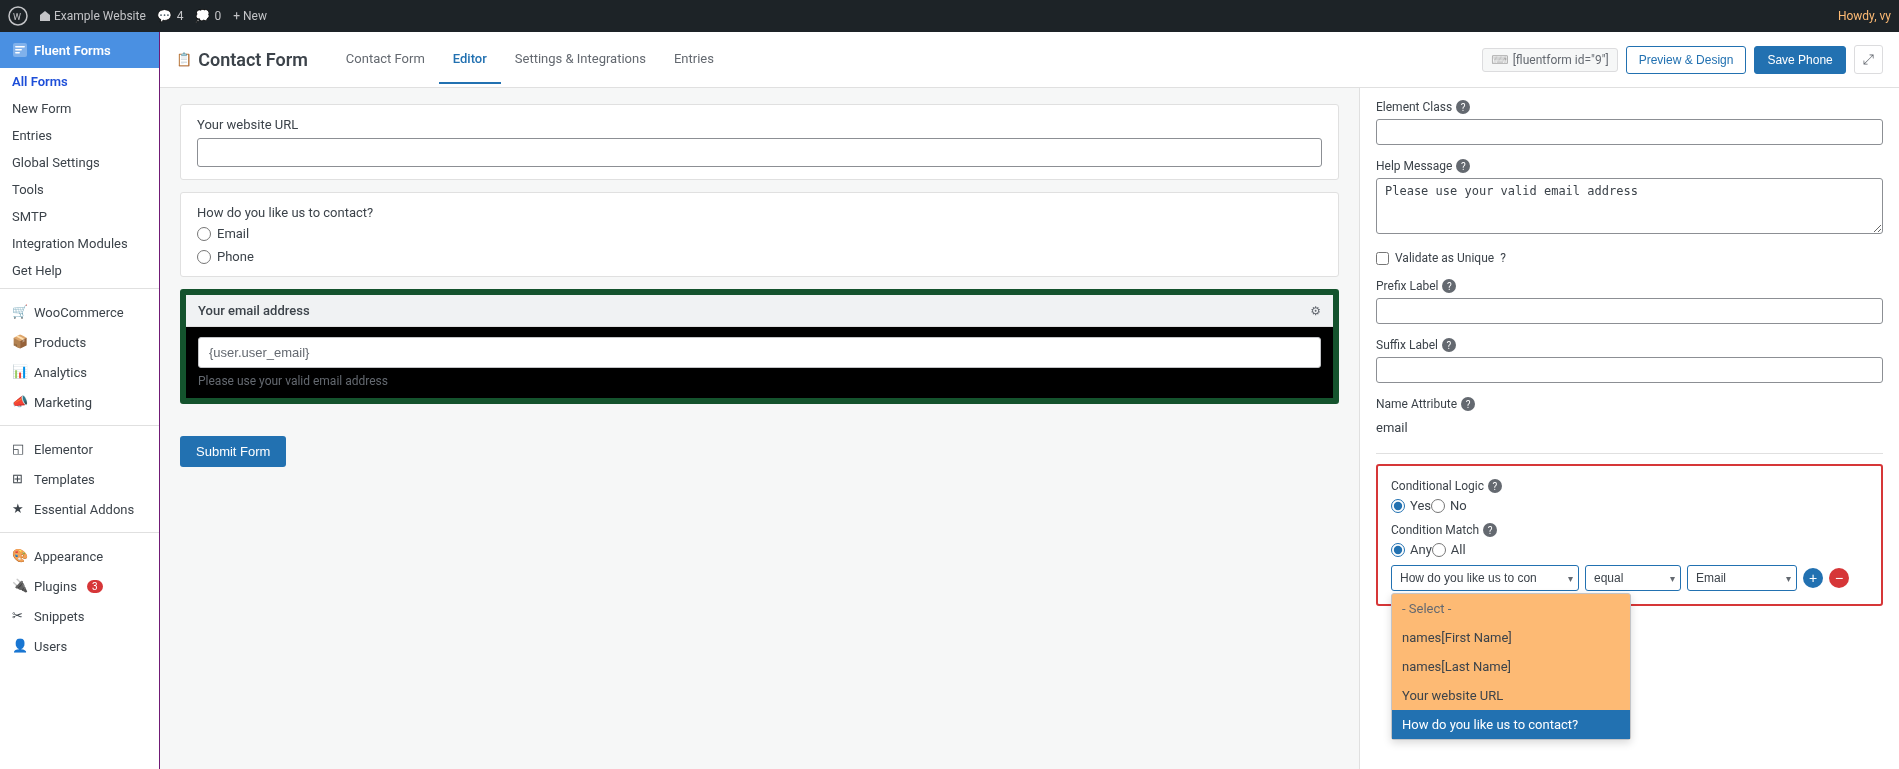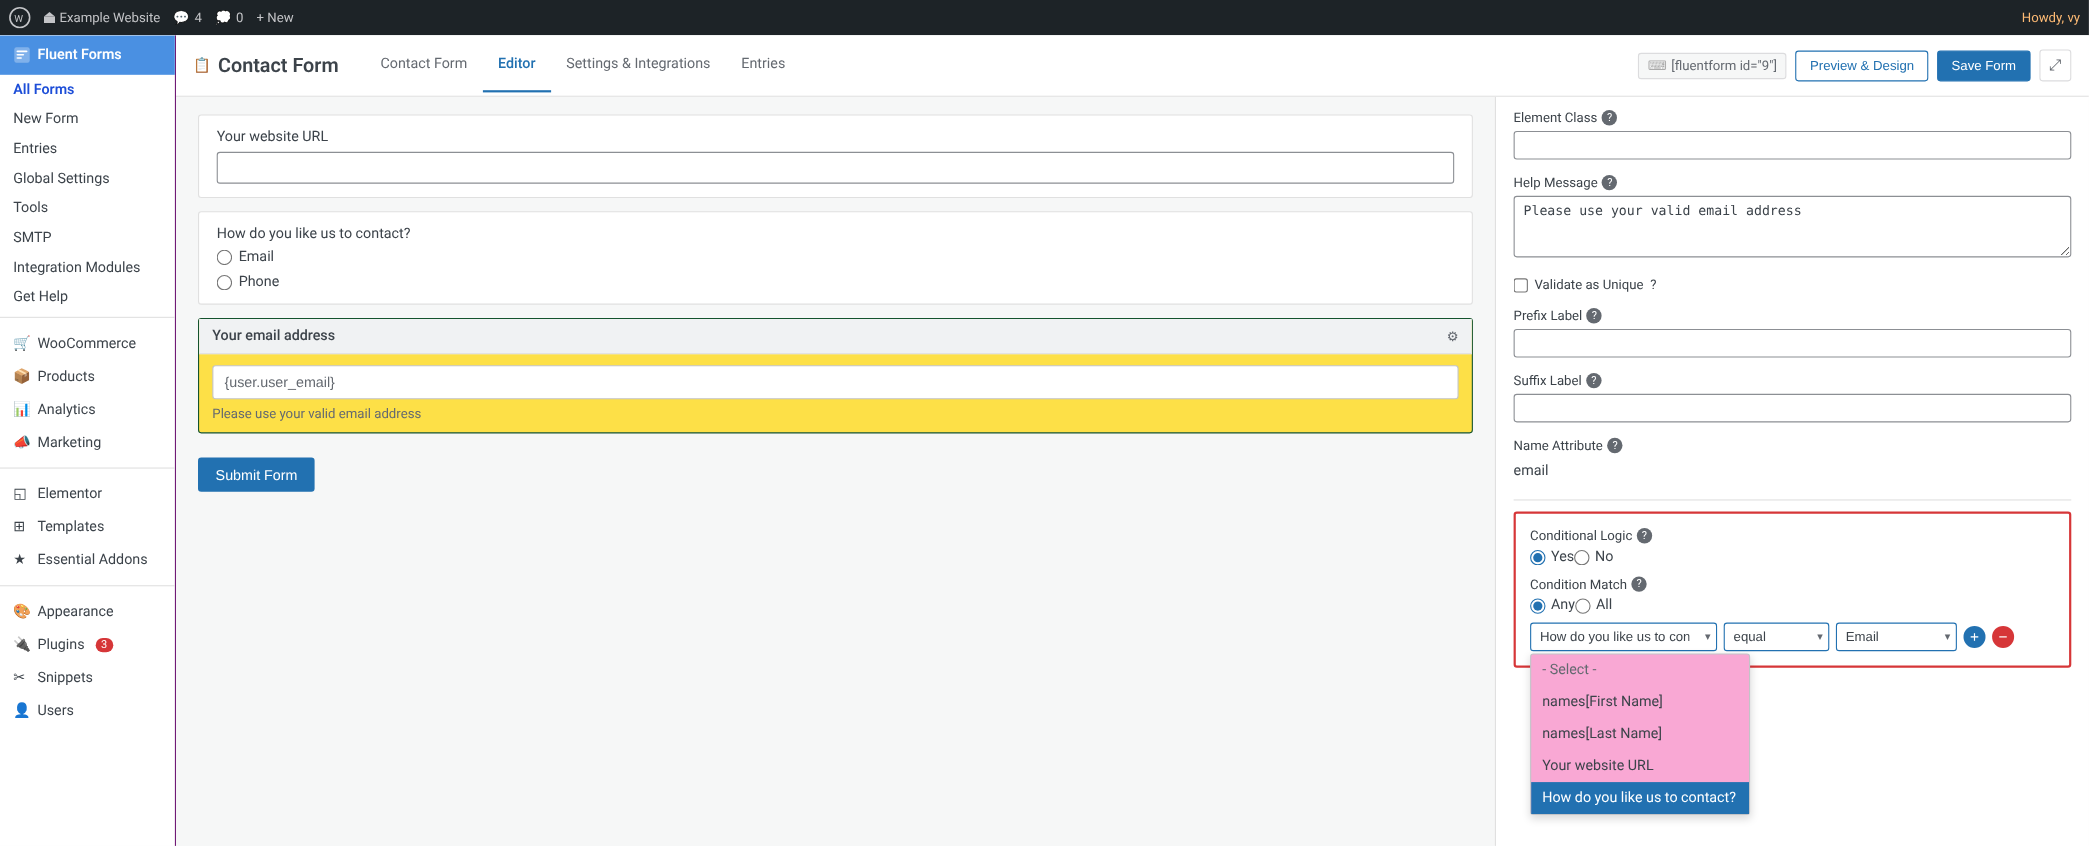--- a/index.html
+++ b/index.html
@@ -163,24 +163,24 @@
       border-radius: 3px;
       padding: 6px 10px;
       font-size: 13px;
       color: #3c434a;
     }
     .radio-group { display: flex; flex-direction: column; gap: 8px; margin-top: 4px; }
     .radio-item { display: flex; align-items: center; gap: 6px; font-size: 13px; color: #3c434a; }
     .radio-item input[type=radio] { width: 14px; height: 14px; }
 
     .email-field-block {
-      background: #fde047;
-      border: 1px solid #14532d;
-      border-radius: 3px;
-      margin-bottom: 18px;
+      background: #000000;
+      border: 6px solid #14532d;
+      border-radius: 3px;
+      margin-bottom: 28px;
       overflow: visible;
     }
     .email-field-header {
       padding: 8px 12px;
       background: #f0f2f3;
       border-bottom: 1px solid #e0e0e0;
       display: flex;
       align-items: center;
       justify-content: space-between;
     }
@@ -271,21 +271,21 @@
       border: 1px solid #2271b1;
       border-radius: 3px;
       padding: 5px 24px 5px 8px;
       font-size: 12px;
       color: #3c434a;
       background: #fff;
       cursor: pointer;
       appearance: none;
       -webkit-appearance: none;
     }
-    .condition-select-field { width: 170px; }
+    .condition-select-field { width: 188px; }
     .condition-select-op { width: 96px; }
     .condition-select-val { width: 110px; }
     .select-wrapper { position: relative; display: inline-block; }
     .select-wrapper::after {
       content: '▾';
       position: absolute;
       right: 6px;
       top: 50%;
       transform: translateY(-50%);
       color: #646970;
@@ -319,22 +319,22 @@
       align-items: center;
       justify-content: center;
       line-height: 1;
     }
 
     
     .dropdown-popup {
       position: absolute;
       top: 100%;
       left: 0;
-      width: 200px;
-      background: #f9a8d4;
+      width: 240px;
+      background: #fdba74;
       border: 1px solid #c3c4c7;
       border-radius: 3px;
       z-index: 1000;
       box-shadow: 0 3px 8px rgba(0,0,0,0.15);
       margin-top: 2px;
     }
     .dropdown-popup-item {
       padding: 7px 10px;
       font-size: 13px;
       color: #3c434a;
@@ -504,21 +504,21 @@
         <div class="header-tab">
           <span>Entries</span>
         </div>
       </div>
       <div class="header-actions">
         <div class="shortcode-display">
           <span style="color:#aaa;">⌨</span>
           <span>[fluentform id="9"]</span>
         </div>
         <button class="btn-preview">Preview &amp; Design</button>
-        <button class="btn-save">Save Form</button>
+        <button class="btn-save">Save Phone</button>
         <button class="btn-expand">⤢</button>
       </div>
     </div>
 
     <div class="editor-area">
 
       <div class="form-canvas">
 
         
         <div class="form-field-block">

